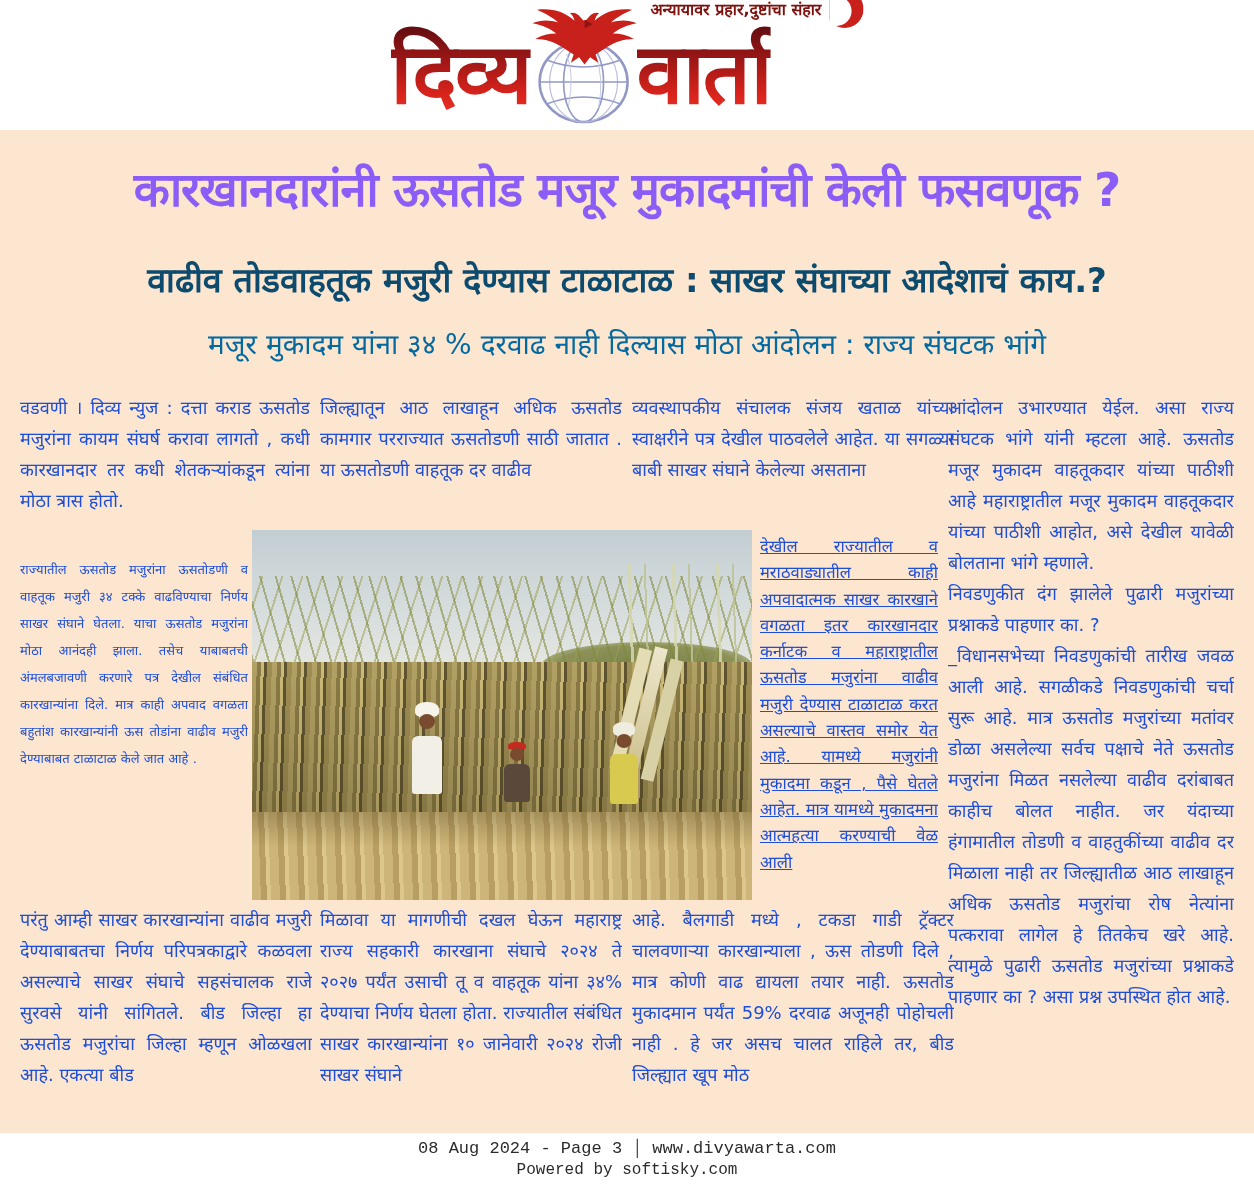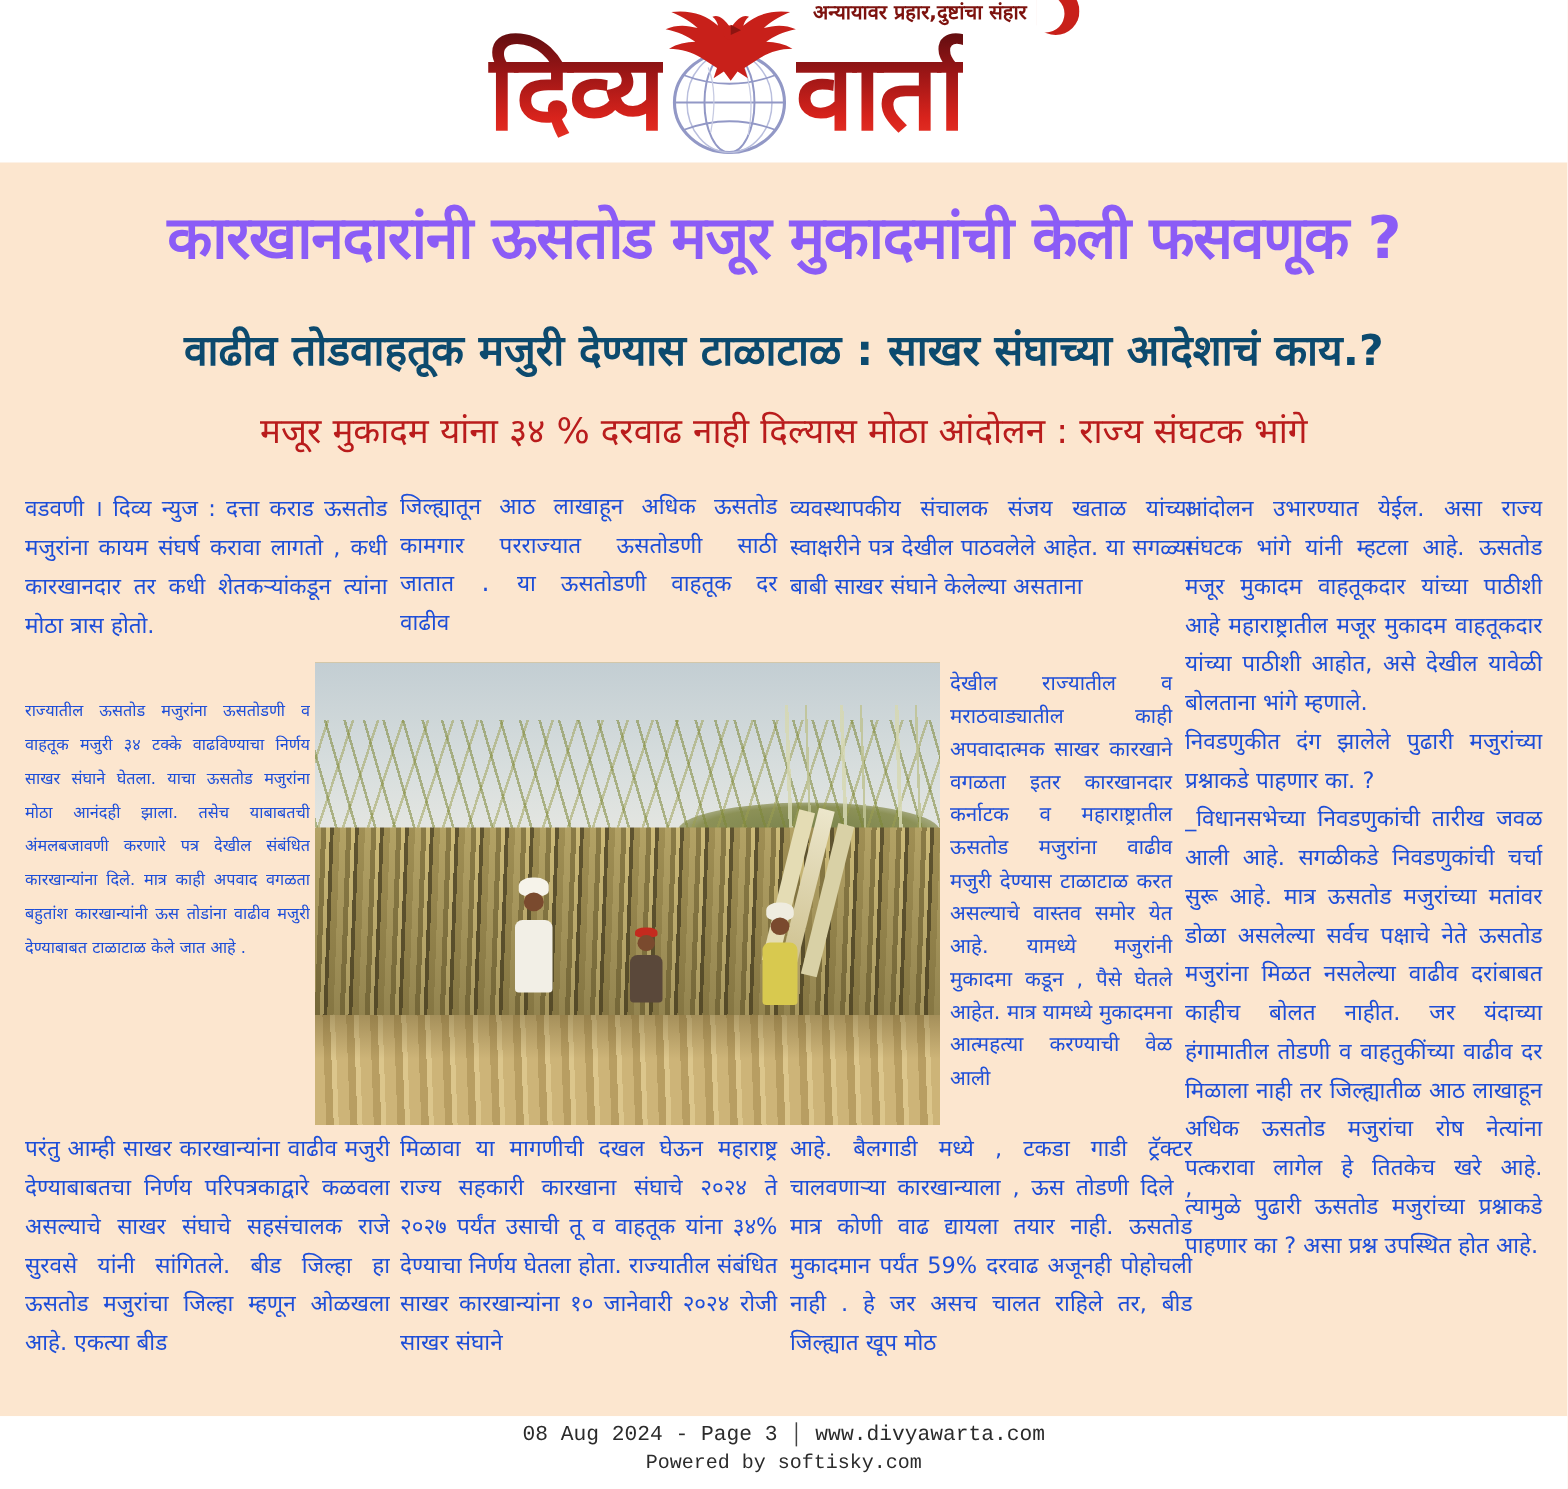--- a/index.html
+++ b/index.html
@@ -24,31 +24,31 @@
   .crescent::before { content:""; position:absolute; right:0; top:0; width:38px; height:38px; border-radius:50%; background:#c8201a; }
   .crescent::after  { content:""; position:absolute; right:12px; top:6px; width:30px; height:30px; border-radius:50%; background:#ffffff; }
 
   
   .peach { position:absolute; top:130px; left:0; width:1254px; height:1003px; background:#fce6cf; }
   .h1 { position:absolute; top:26px; left:10px; right:10px; text-align:center;
         font-size:47px; font-weight:bold; letter-spacing:-1px; color:#8b5cf6; white-space:nowrap; overflow:hidden; }
   .h2 { position:absolute; top:126px; left:10px; right:10px; text-align:center;
         font-size:34px; font-weight:bold; color:#0c4a6e; white-space:nowrap; overflow:hidden; }
   .h3 { position:absolute; top:194px; left:14px; right:14px; text-align:center;
-        font-size:28px; font-weight:400; color:#b91c1c; white-space:nowrap; overflow:hidden; }
+        font-size:28px; font-weight:400; color:#0369a1; white-space:nowrap; overflow:hidden; }
 
   .body-region { position:absolute; top:262px; left:20px; width:1214px; height:740px; color:#1d4ed8; }
   .tblock { position:absolute; overflow:hidden; text-align:justify; font-size:18px; line-height:31px; }
   .c1t { left:0;   top:0;     width:290px; height:164px; }
   .c1m { left:0;   top:164px; width:228px; height:348px; font-size:13px; line-height:27px; }
   .c1b { left:0;   top:512px; width:292px; height:226px; }
-  .c2t { left:300px; top:0;     width:302px; height:136px;font-family:Liberation Mono, monospace; }
+  .c2t { left:300px; top:0;     width:302px; height:136px; }
   .c2b { left:300px; top:512px; width:302px; height:226px; }
   .c3t { left:612px; top:0;     width:322px; height:140px; }
-  .c3m { left:740px; top:142px; width:178px; height:368px; font-size:16.5px; line-height:26.3px; }
+  .c3m { left:740px; top:142px; width:178px; height:368px; font-size:16.5px; line-height:26.3px;text-decoration:underline; }
   .c3b { left:612px; top:512px; width:322px; height:226px; }
   .c4  { left:928px; top:0;     width:286px; height:740px; }
   .c4 p { margin:0; text-align:justify; }
 
   
   .photo { position:absolute; left:232px; top:138px; width:500px; height:370px; overflow:hidden; background:#b4a468; }
   .ph-sky { position:absolute; top:0; left:0; right:0; height:152px; background:linear-gradient(180deg,#c3ced3 0%, #d9dfde 60%, #e8e8e2 100%); }
   .ph-trees { position:absolute; top:112px; right:0; width:210px; height:46px; border-radius:50%;
               background:radial-gradient(ellipse at center,#79824c 0%, #8c9157 60%, rgba(140,145,87,0) 100%); }
   .ph-tops { position:absolute; top:46px; left:0; right:0; height:110px;

